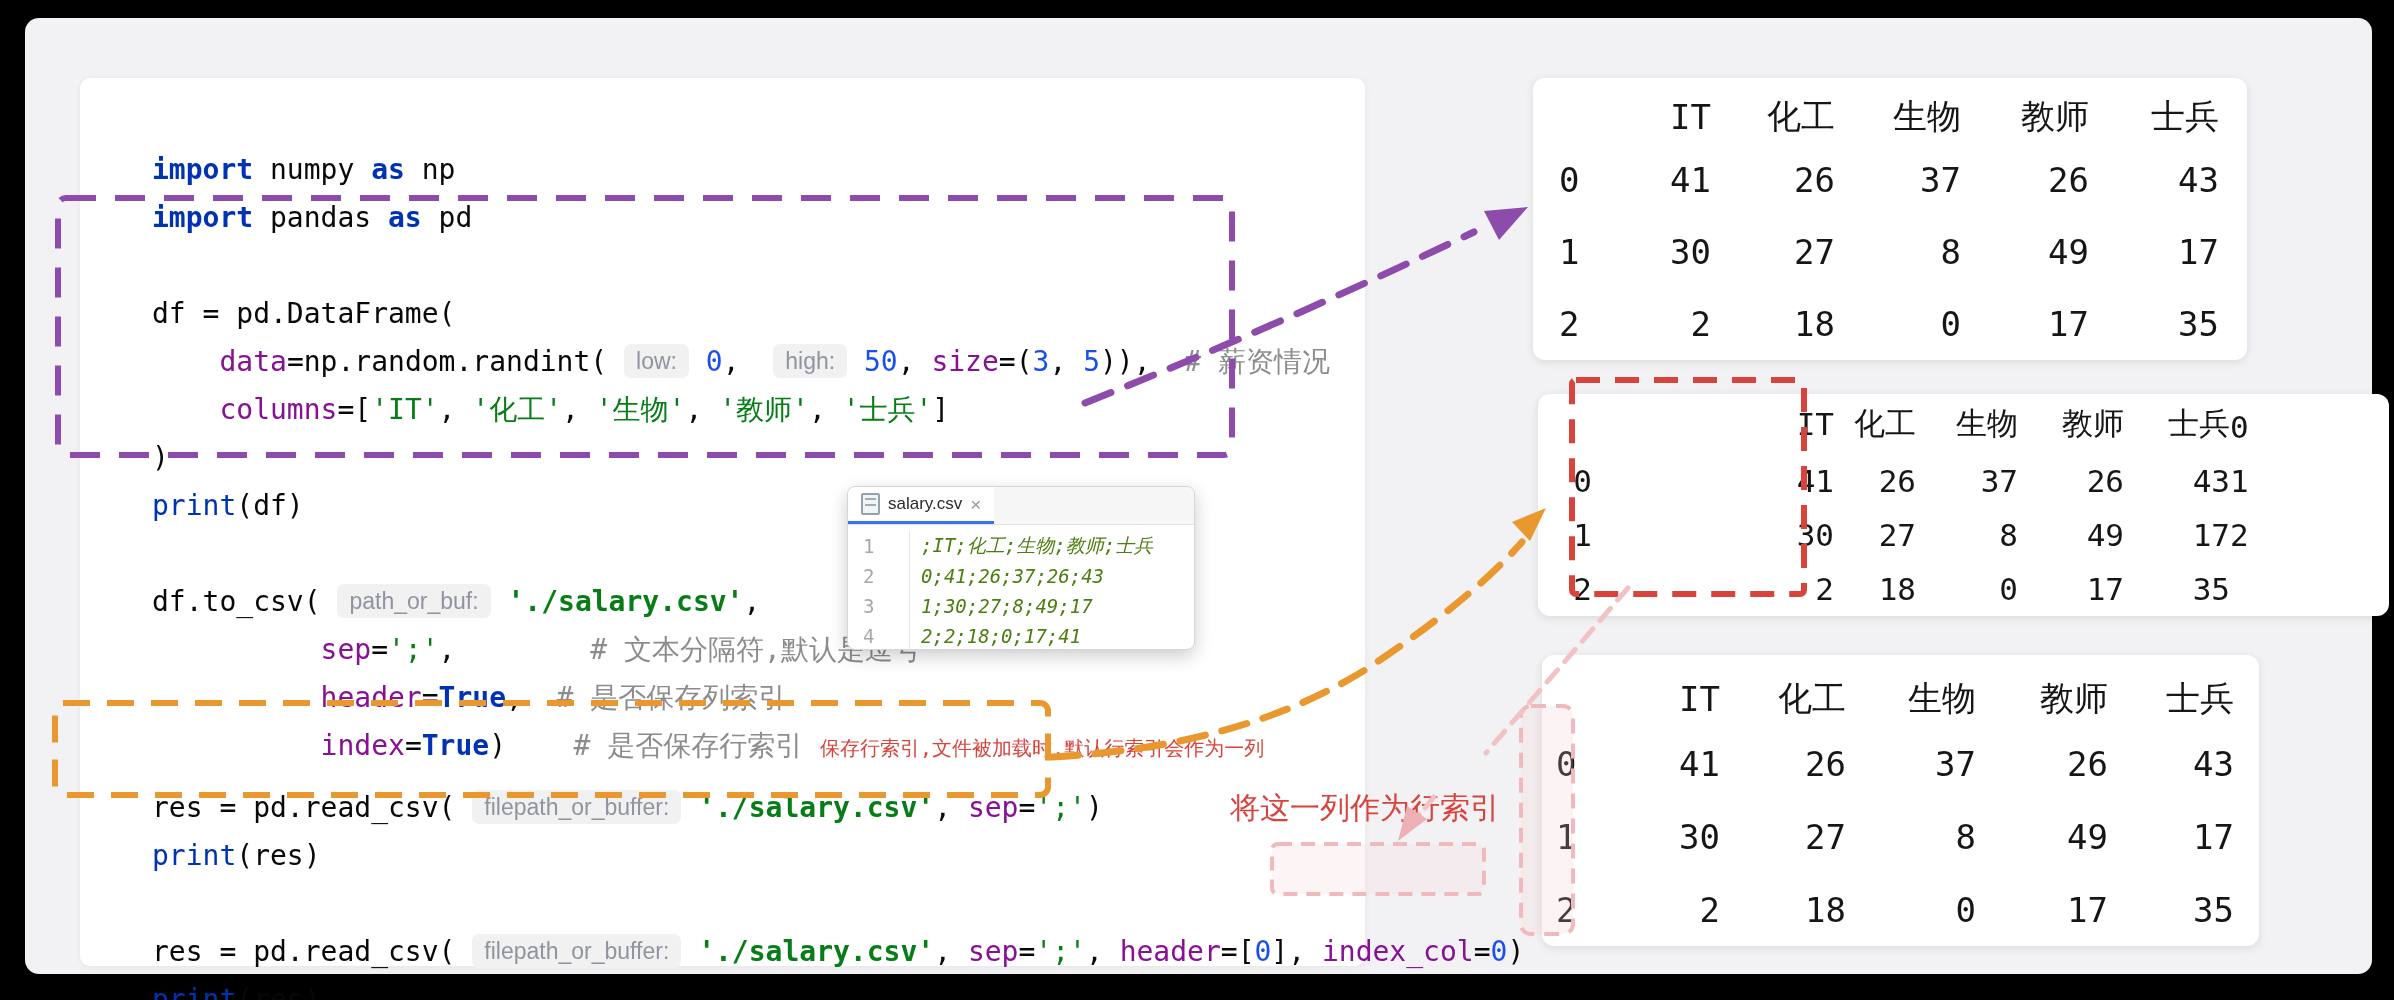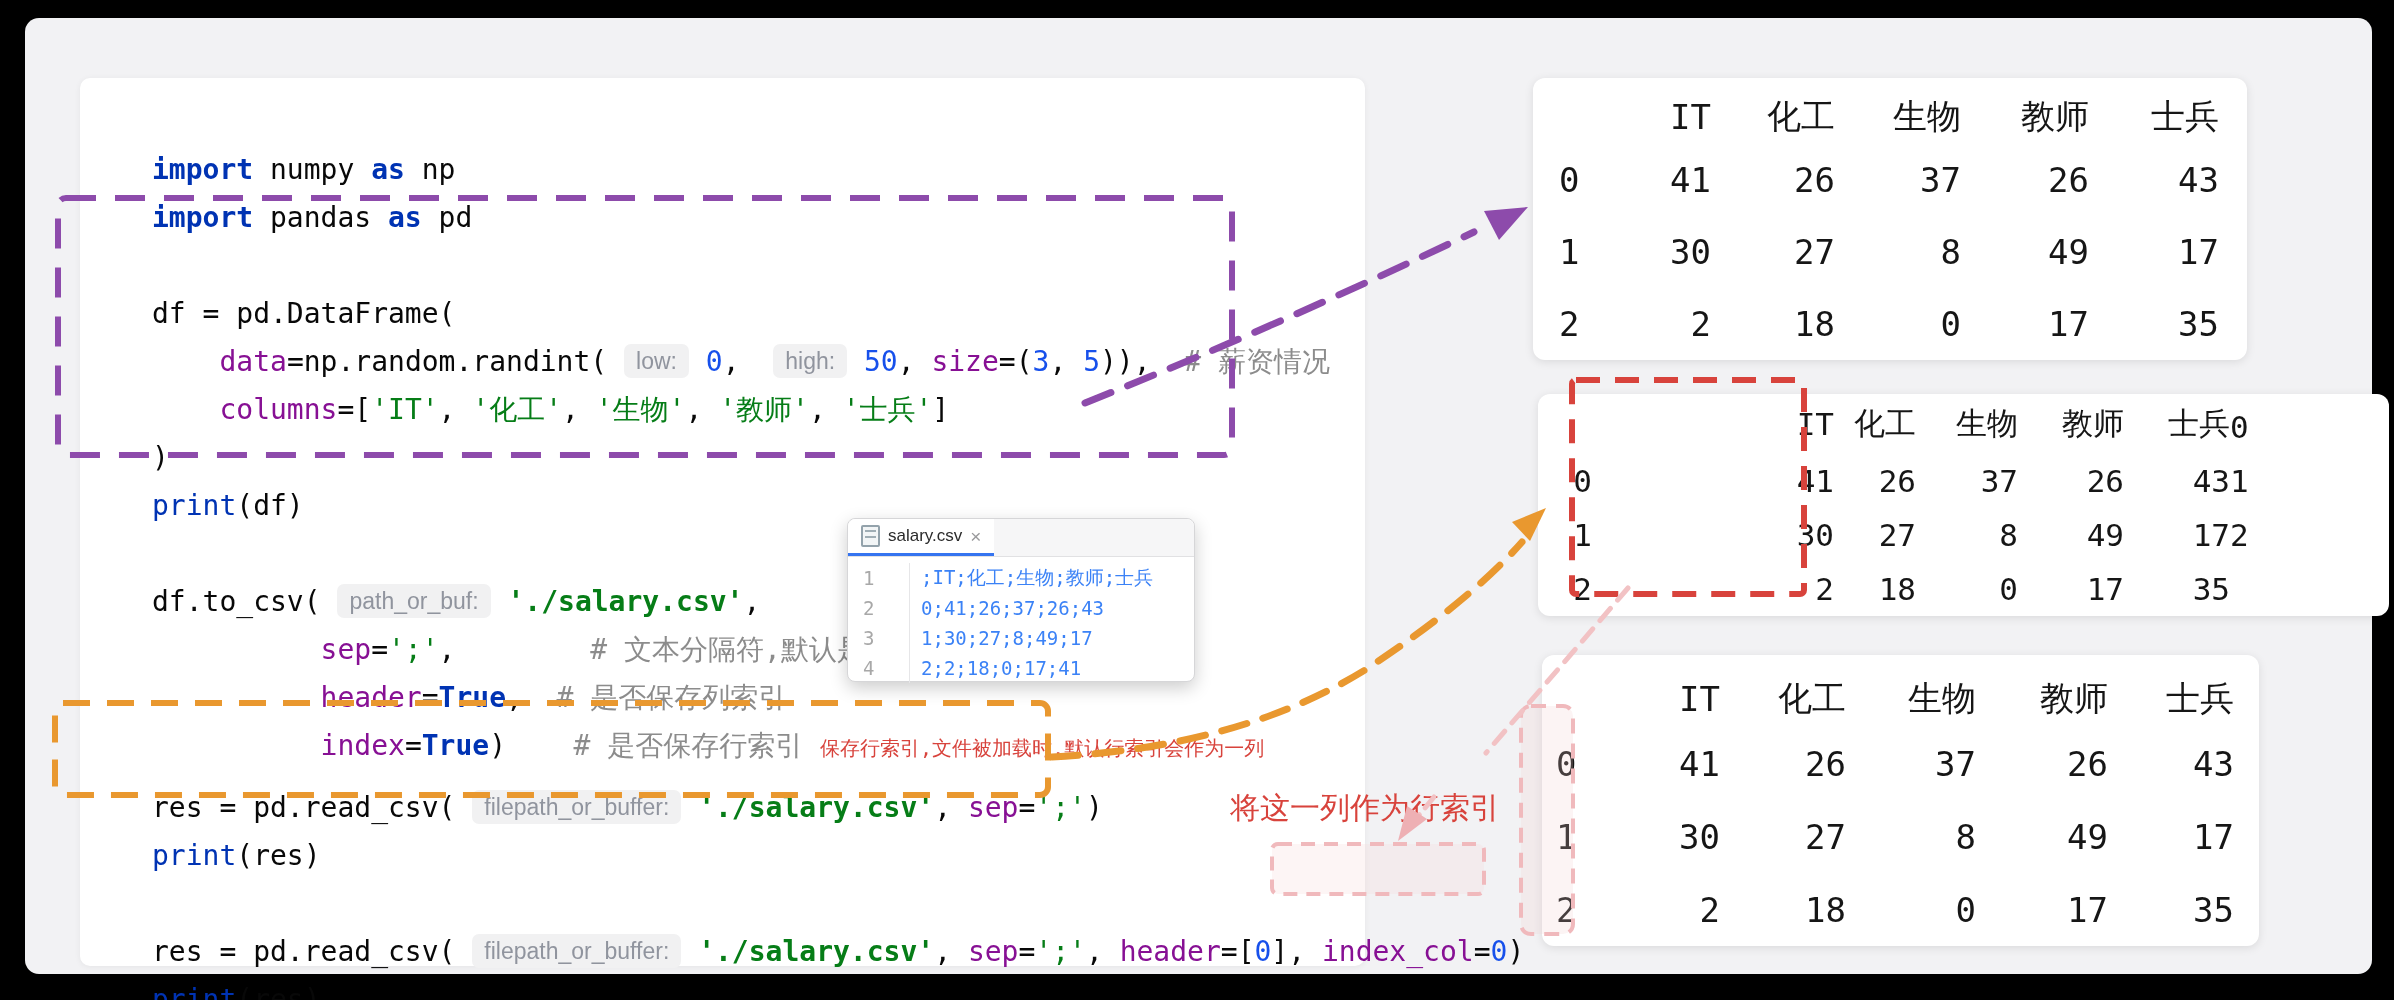--- a/index.html
+++ b/index.html
@@ -21,41 +21,41 @@
   .tk-n{color:var(--tk-num);}
   .tk-s{color:var(--tk-str);}
   .tk-sb{color:var(--tk-str);font-weight:bold;}
   .tk-c{color:var(--tk-com);}
   .tk-p{color:var(--tk-plain);}
   .tk-r{color:var(--red-note);font-size:20px;}
   .tk-chip{display:inline-block;background:var(--chip-bg);color:var(--chip-text);
            font-family:"Liberation Sans",sans-serif;font-size:23px;line-height:34px;
            padding:0 12px;border-radius:7px;vertical-align:2px;}
   
-  .popup{position:absolute;left:822px;top:500px;width:346px;height:162px;
+  .popup{position:absolute;left:822px;top:468px;width:346px;height:162px;
          background:#fff;border:1px solid #d6d6d8;border-radius:8px;
          box-shadow:0 6px 18px rgba(0,0,0,.20);z-index:5;}
   .popup .tabbar{height:37px;display:flex;align-items:stretch;
                  border-bottom:1px solid #e1e1e3;background:#f6f6f7;
                  border-radius:8px 8px 0 0;}
   .popup .tab{display:flex;align-items:center;gap:8px;padding:0 13px;background:#fff;
               border-bottom:3px solid var(--tab-accent);border-radius:8px 0 0 0;}
   .popup .tab-label{font-size:17px;color:#2b2b2b;}
   .file-ic{width:15px;height:18px;border:2px solid #93a2ab;border-radius:2px;
            background:#f2f5f6;position:relative;}
   .file-ic::before{content:"";position:absolute;left:2px;right:2px;top:3px;bottom:3px;
            background:repeating-linear-gradient(#9fadb4 0 2px,transparent 2px 6px);}
   .close-ic{color:#9a9a9c;font-size:19px;line-height:19px;}
   .popup .body{display:flex;flex-direction:column;padding-top:6px;
                font-family:"DejaVu Sans Mono","Liberation Mono",monospace;font-size:19px;}
   .csv-row{display:flex;height:30px;align-items:center;}
   .csv-row .ln{width:62px;padding-left:15px;color:var(--gutter-text);
                border-right:1px solid #e6e6e8;flex:none;box-sizing:border-box;height:30px;
                display:flex;align-items:center;}
-  .csv-row .ct{padding-left:11px;color:#3b82f6;white-space:pre;}
+  .csv-row .ct{padding-left:11px;color:#4d7c0f;white-space:pre;font-style:italic;}
   
   .df-card{position:absolute;background:#fff;border-radius:12px;
            box-shadow:0 2px 10px rgba(0,0,0,.10);
            font-family:"DejaVu Sans Mono","Liberation Mono",monospace;
            color:var(--table-text);box-sizing:border-box;}
   .df-grid{display:grid;}
   .df-grid div{display:flex;align-items:center;justify-content:flex-end;white-space:pre;}
   .hc{height:var(--hh);}
   .dc{height:var(--rh);}
   .ic{justify-content:flex-start !important;}

